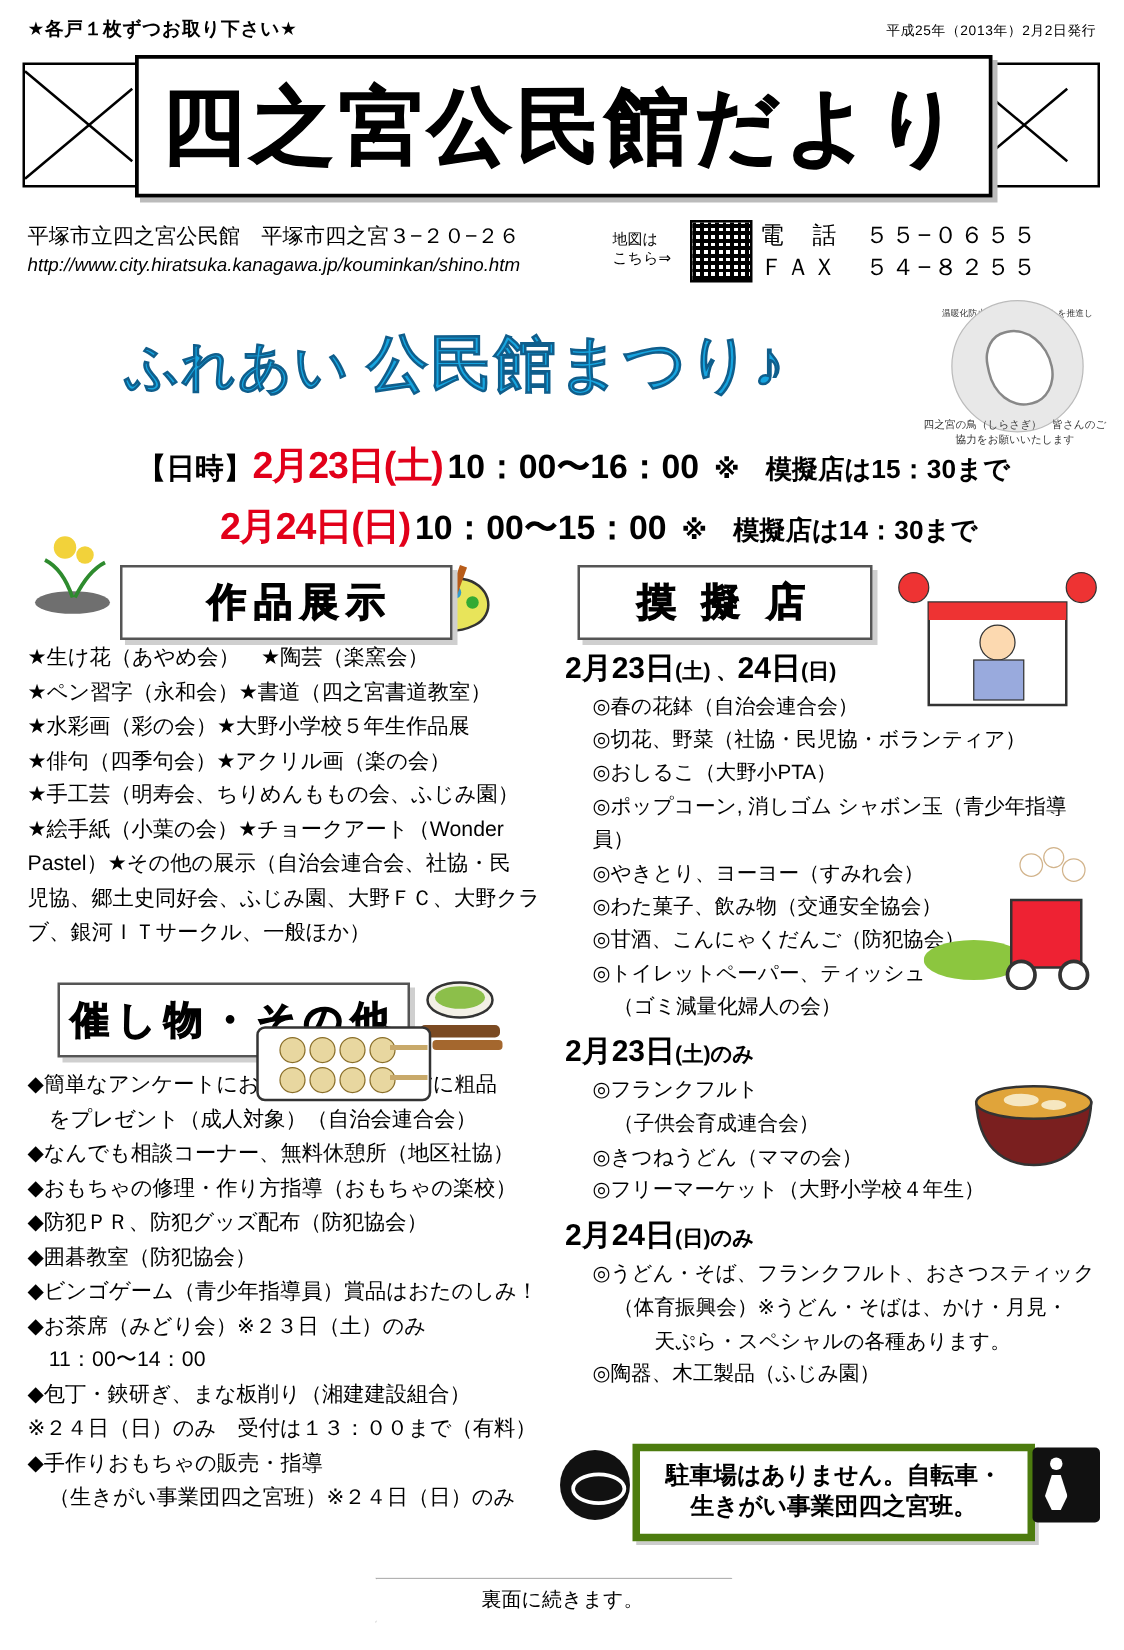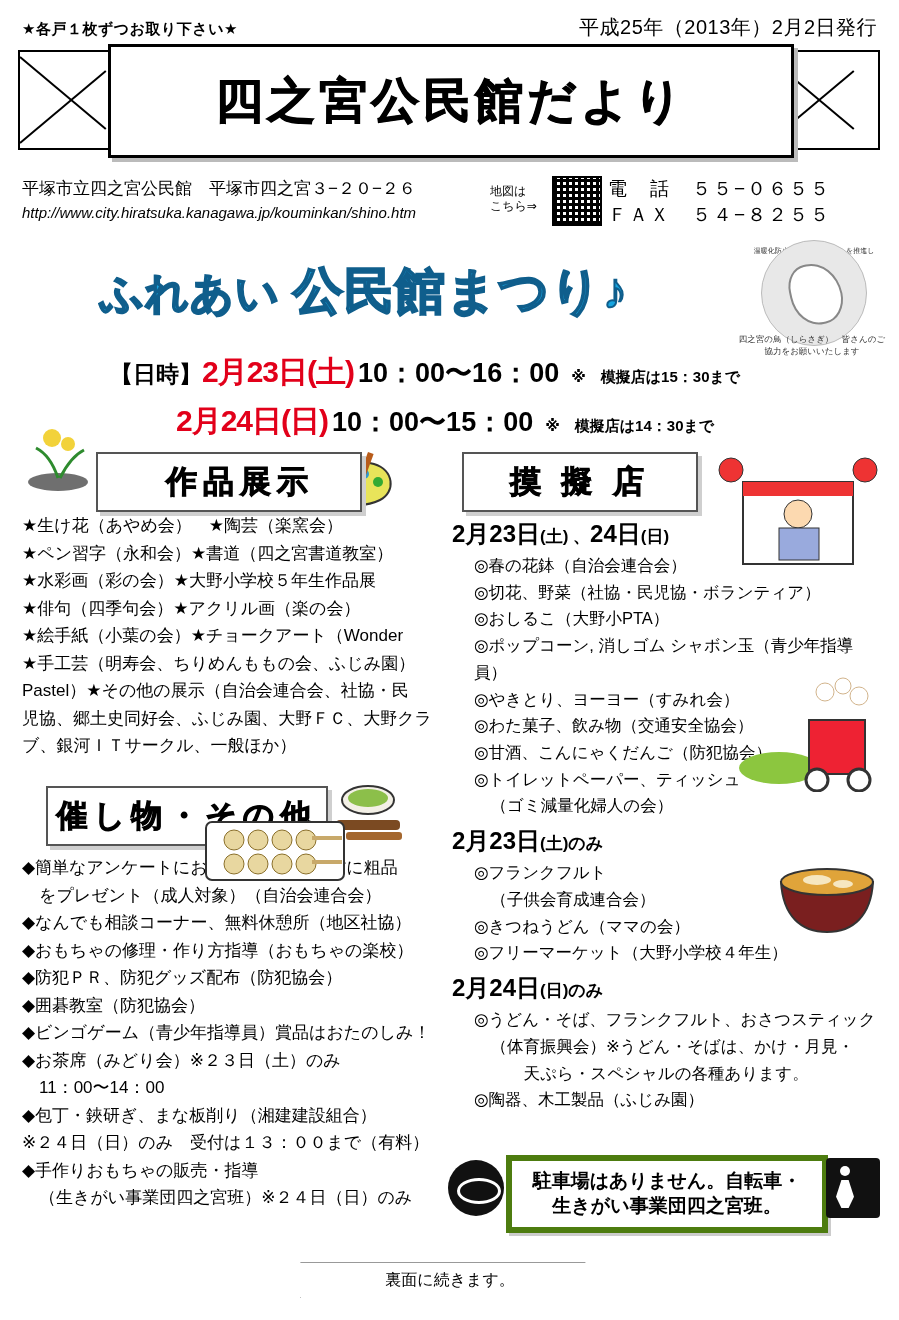--- a/index.html
+++ b/index.html
@@ -13,21 +13,21 @@
   }
   .page{position:relative;width:899px;height:1320px;}
 
   
   .topbar{
     position:absolute;left:22px;top:14px;width:855px;
     display:flex;justify-content:space-between;align-items:baseline;
     font-size:15px;letter-spacing:0.5px;
   }
   .topbar .left{font-weight:bold;}
-  .topbar .right{font-size:20px;text-align:right;}
+  .topbar .right{font-size:11px;text-align:right;}
 
   
   .masthead{
     position:absolute;left:18px;top:44px;width:862px;height:110px;
   }
   .ribbon-left,.ribbon-right{
     position:absolute;top:6px;width:110px;height:96px;
     border:2px solid #000;background:#fff;
   }
   .ribbon-left{left:0;}
@@ -41,21 +41,21 @@
   .ribbon-left:after{bottom:4px;transform:rotate(-40deg);}
   .ribbon-right:before{top:4px;transform:rotate(40deg);}
   .ribbon-right:after{bottom:4px;transform:rotate(-40deg);}
   .title-box{
     position:absolute;left:90px;top:0;width:680px;height:108px;
     border:3px solid #000;background:#fff;
     display:flex;align-items:center;justify-content:center;
     box-shadow:4px 4px 0 #bbb;
   }
   .title-box .title{
-    font-size:48px;font-weight:bold;letter-spacing:4px;
+    font-size:67px;font-weight:bold;letter-spacing:4px;
     font-family:"DejaVu Sans","Liberation Sans",sans-serif;
     -webkit-text-stroke:1px #000;
   }
 
   
   .addr{
     position:absolute;left:22px;top:176px;width:480px;
     font-size:17px;line-height:1.5;
   }
   .addr .url{font-style:italic;font-size:15px;}
@@ -80,21 +80,21 @@
   }
   .cloud{
     position:absolute;left:0;top:6px;width:600px;height:84px;
     background:#fff;border-radius:50%/60%;
     box-shadow:
       60px -14px 0 -6px #fff, 180px -22px 0 -4px #fff, 320px -20px 0 -6px #fff,
       460px -12px 0 -6px #fff, 100px 22px 0 -8px #fff, 300px 26px 0 -8px #fff;
   }
   .fest-text{
     position:absolute;left:60px;top:18px;
-    font-size:43px;font-weight:bold;color:#16a5e0;
+    font-size:43px;font-weight:normal;color:#16a5e0;
     -webkit-text-stroke:2px #0f5e8c;
     letter-spacing:1px;
   }
   .fest-text .big{font-size:50px;}
 
   
   .seal{
     position:absolute;right:32px;top:240px;width:104px;height:104px;
     border-radius:50%;background:#e8e8e8;border:1px solid #bbb;
   }
@@ -111,21 +111,21 @@
     position:absolute;right:12px;top:334px;width:150px;text-align:center;
     font-size:8.5px;color:#333;
   }
 
   
   .dt{position:absolute;left:110px;top:352px;width:760px;}
   .dt-row{display:flex;align-items:baseline;margin-bottom:8px;white-space:nowrap;}
   .dt-lbl{font-size:23px;font-weight:bold;}
   .dt-date{font-size:30px;font-weight:bold;color:#e2001a;letter-spacing:-1px;}
   .dt-time{font-size:27px;font-weight:bold;margin-left:4px;}
-  .dt-note{font-size:15px;font-weight:bold;margin-left:12px;}
+  .dt-note{font-size:21px;font-weight:bold;margin-left:12px;}
   .dt-row.second{margin-left:66px;}
 
   
   .hdr{
     position:absolute;border:2px solid #555;background:#fff;
     box-shadow:4px 4px 0 #cfcfcf;
     display:flex;align-items:center;justify-content:center;
   }
   .hdr span{
     font-size:31px;font-weight:bold;letter-spacing:6px;
@@ -291,22 +291,22 @@
   <div class="hdr" style="left:96px;top:452px;width:240px;height:56px;padding-left:22px;">
     <span>作品展示</span>
   </div>
 
   <div class="col-left">
     <div class="body-txt">
       <p>★生け花（あやめ会）　★陶芸（楽窯会）</p>
       <p>★ペン習字（永和会）★書道（四之宮書道教室）</p>
       <p>★水彩画（彩の会）★大野小学校５年生作品展</p>
       <p>★俳句（四季句会）★アクリル画（楽の会）</p>
+      <p>★手工芸（明寿会、ちりめんももの会、ふじみ園）</p>
       <p>★絵手紙（小葉の会）★チョークアート（Wonder</p>
-      <p>★手工芸（明寿会、ちりめんももの会、ふじみ園）</p>
       <p>Pastel）★その他の展示（自治会連合会、社協・民</p>
       <p>児協、郷土史同好会、ふじみ園、大野ＦＣ、大野クラ</p>
       <p>ブ、銀河ＩＴサークル、一般ほか）</p>
     </div>
   </div>
 
   <div class="art tea">
     <svg viewBox="0 0 96 74" width="96" height="74">
       <ellipse cx="46" cy="30" rx="26" ry="14" fill="#f3f0e6" stroke="#333" stroke-width="2"></ellipse>
       <ellipse cx="46" cy="28" rx="20" ry="9" fill="#8cbf4a"></ellipse>

